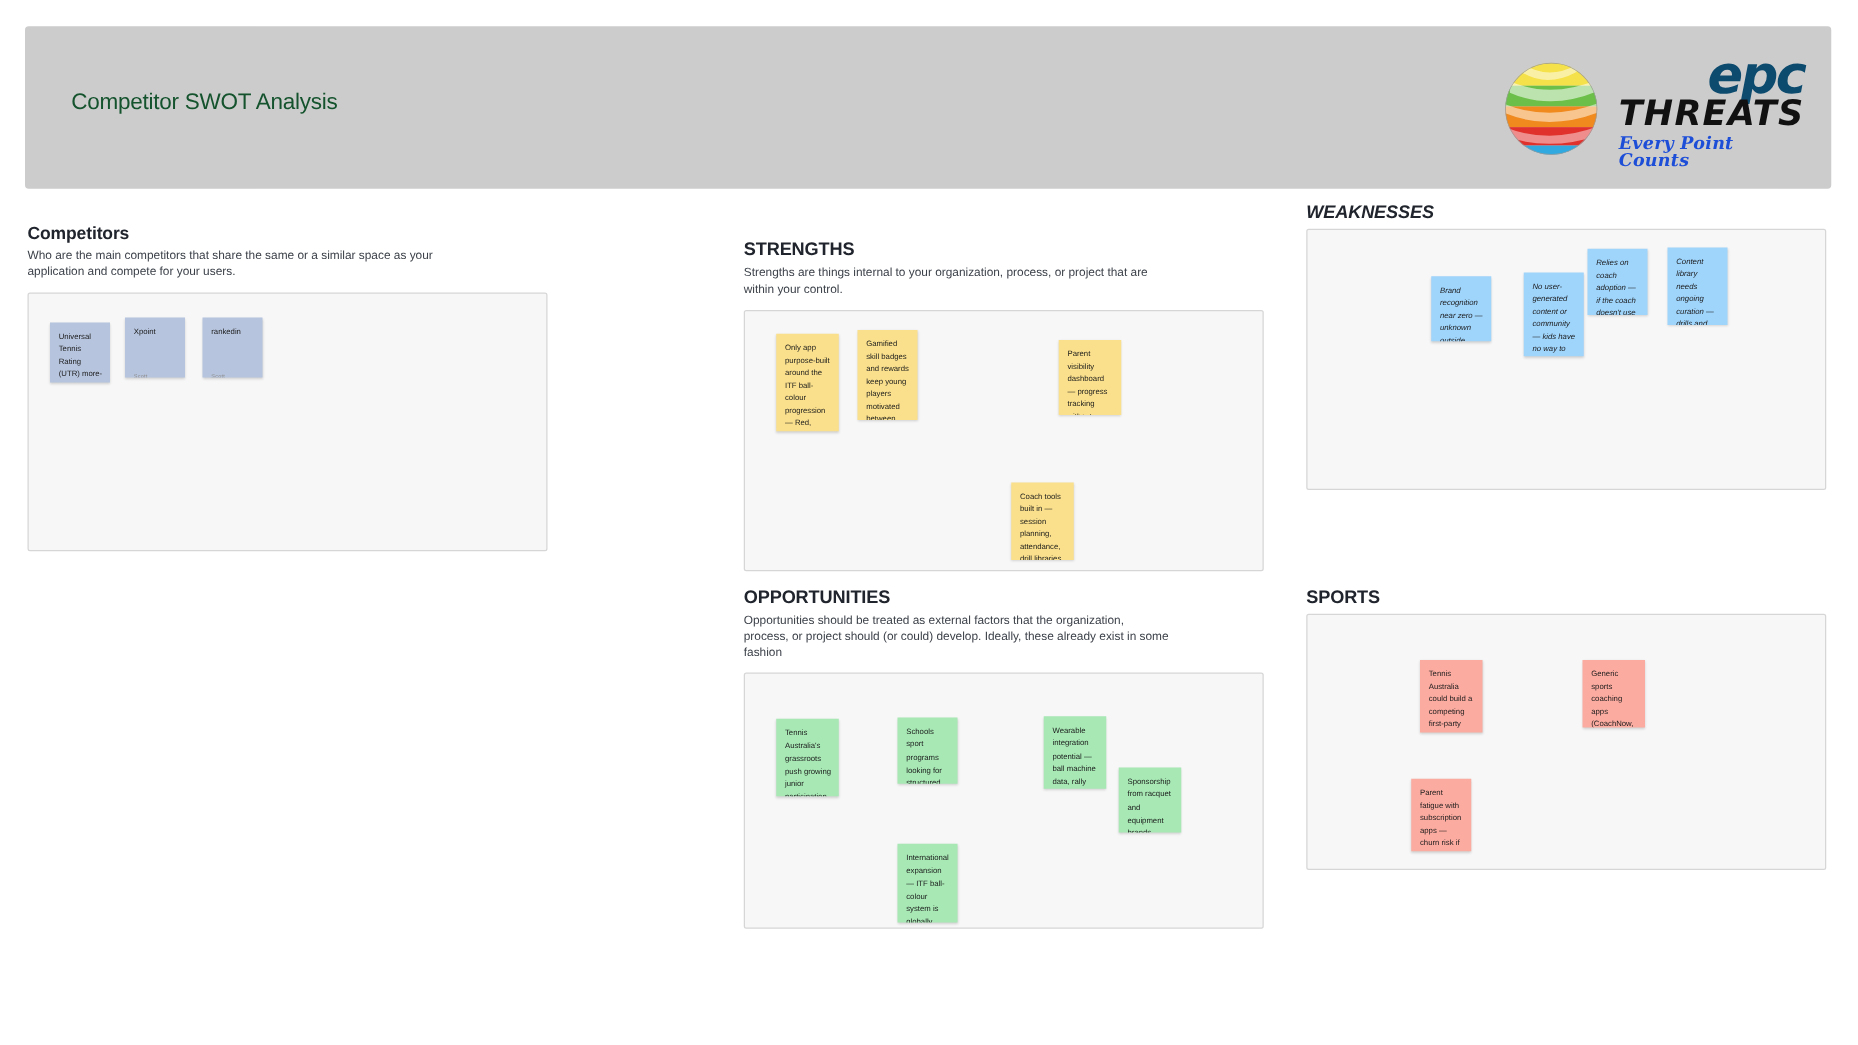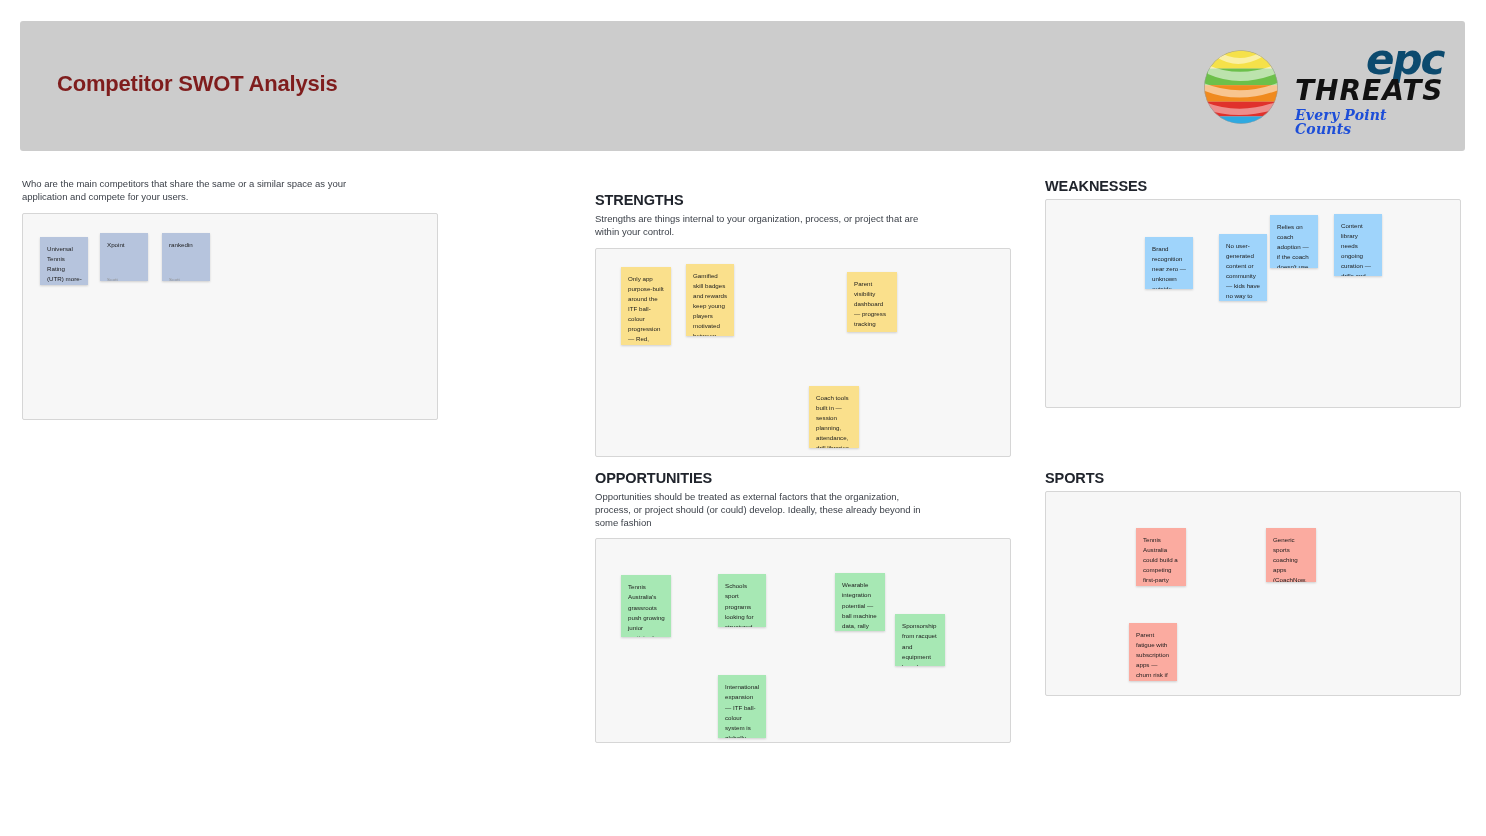--- a/index.html
+++ b/index.html
@@ -19,23 +19,23 @@
   .header-banner {
     position: absolute;
     left: 20px; top: 21px;
     width: 1445px; height: 130px;
     background: #cccccc;
     border-radius: 3px;
   }
   .header-title {
     position: absolute;
     left: 37px; top: 50px;
-    font-size: 22px;
-    font-weight: bold;
-    color: #7f1d1d;
+    font-size: 18px;
+    font-weight: normal;
+    color: #14532d;
     letter-spacing: -0.2px;
   }
   .logo-wrap {
     position: absolute;
     right: 22px; top: 18px;
     width: 248px; height: 96px;
     display: flex; align-items: center; gap: 8px;
   }
   .logo-globe { width: 92px; height: 92px; flex: 0 0 92px; }
   .logo-text { display: flex; flex-direction: column; align-items: flex-end; line-height: 1; }
@@ -127,20 +127,21 @@
       </svg>
       <div class="logo-text">
         <div class="logo-epc">epc</div>
         <div class="logo-sports">THREATS</div>
         <div class="logo-tag">Every Point Counts</div>
       </div>
     </div>
   </div>
 
   <div class="section" style="left:22px; top:178px; width:420px;">
+    <div class="section-title">Competitors</div>
     <div class="section-desc" style="max-width:330px;">Who are the main competitors that share the same or a similar space as your application and compete for your users.</div>
     <div class="frame" style="width:416px; height:207px;">
       <div class="note n-blue" style="left: 17px; top: 23px; width: 48px; height: 48px; background: rgb(182, 196, 221);">
         <span class="note-text">Universal Tennis Rating (UTR) more-elite / adult end</span>
 
       </div>
       <div class="note n-blue" style="left: 77px; top: 19px; width: 48px; height: 48px; background: rgb(182, 196, 221);">
         <span class="note-text">Xpoint</span>
         <span class="note-author" style="margin-top:26px;">Scott</span>
       </div>
@@ -167,21 +168,21 @@
         <span class="note-text">Parent visibility dashboard — progress tracking without needing to attend every session</span>
 
       </div>
       <div class="note n-yellow" style="left: 213px; top: 137px; width: 50px; height: 62px; background: rgb(250, 224, 140);">
         <span class="note-text">Coach tools built in — session planning, attendance, drill libraries all in one place</span>
 
       </div>
     </div>
   </div>
 
-  <div class="section" style="left:1045px; top:178px; width:420px;">
+  <div class="section" style="left:1045px; top:162px; width:420px;font-style:italic;">
     <div class="section-title big">WEAKNESSES</div>
     <div class="frame" style="width:416px; height:209px;">
       <div class="note n-lblue" style="left: 99px; top: 37px; width: 48px; height: 52px; background: rgb(159, 212, 251);">
         <span class="note-text">Brand recognition near zero — unknown outside existing EPC coach network</span>
 
       </div>
       <div class="note n-lblue" style="left: 173px; top: 34px; width: 48px; height: 67px; background: rgb(159, 212, 251);">
         <span class="note-text">No user-generated content or community — kids have no way to connect with peers</span>
 
       </div>
@@ -191,21 +192,21 @@
       </div>
       <div class="note n-lblue" style="left: 288px; top: 14px; width: 48px; height: 62px; background: rgb(159, 212, 251);">
         <span class="note-text">Content library needs ongoing curation — drills and challenges will go stale without resource investment</span>
 
       </div>
     </div>
   </div>
 
   <div class="section" style="left:595px; top:470px; width:420px;">
     <div class="section-title big">OPPORTUNITIES</div>
-    <div class="section-desc">Opportunities should be treated as external factors that the organization, process, or project should (or could) develop. Ideally, these already beyond in some fashion</div>
+    <div class="section-desc">Opportunities should be treated as external factors that the organization, process, or project should (or could) develop. Ideally, these already exist in some fashion</div>
     <div class="frame" style="width:416px; height:205px;">
       <div class="note n-green" style="left: 25px; top: 36px; width: 50px; height: 62px; background: rgb(167, 232, 180);">
         <span class="note-text">Tennis Australia's grassroots push growing junior participation — tailored timing for a junior-first app</span>
 
       </div>
       <div class="note n-green" style="left: 122px; top: 35px; width: 48px; height: 53px; background: rgb(167, 232, 180);">
         <span class="note-text">Schools sport programs looking for structured, curriculum-aligned tools</span>
 
       </div>
       <div class="note n-green" style="left: 239px; top: 34px; width: 50px; height: 58px; background: rgb(167, 232, 180);">

